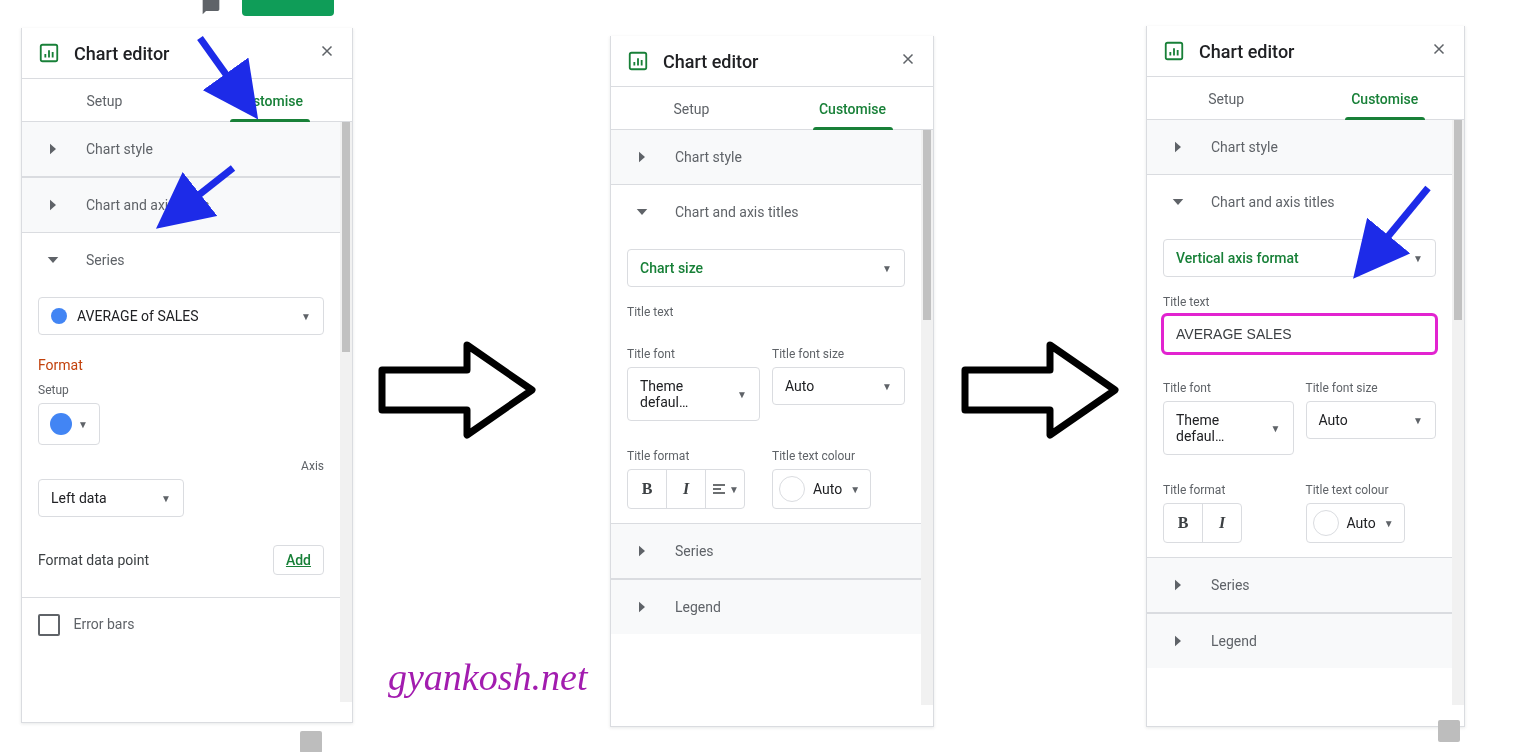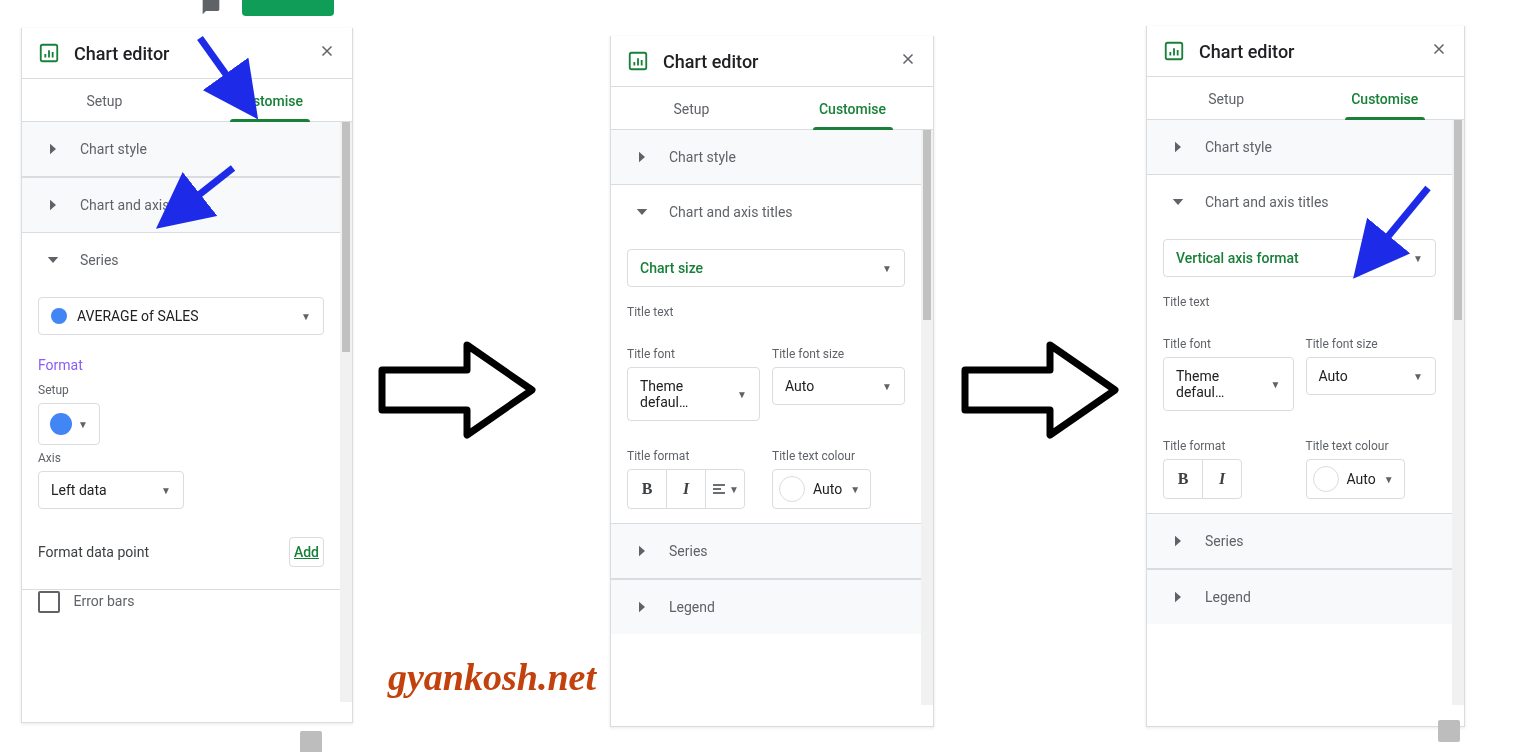--- a/index.html
+++ b/index.html
@@ -97,21 +97,21 @@
     position: absolute;
     left: 2px;
     width: 8px;
     background: #c1c1c1;
     border-radius: 0;
   }
 
   .acc-row {
     display: flex;
     align-items: center;
-    gap: 18px;
+    gap: 24px;
     padding: 18px 22px;
     color: var(--grey-text);
     font-size: 14px;
     cursor: pointer;
   }
   .acc-row.collapsed { background: #f8f9fa; border-bottom: 1px solid var(--border); border-top: 1px solid var(--border); }
   .acc-row.first { border-top: none; }
   .acc-row.open-row { background: #fff; }
   .chev { width: 18px; height: 18px; color: var(--grey-text); display:inline-flex; }
   .chev svg { width: 18px; height: 18px; }
@@ -206,44 +206,43 @@
   .colour-outline {
     width: 24px; height: 24px; border-radius:50%;
     border: 1px solid var(--border);
     display:inline-block;
     background:#fff;
   }
 
   .add-btn {
     border: 1px solid var(--border);
     border-radius: 4px;
-    padding: 6px 4px;
+    padding: 6px 12px;
     color: var(--google-green);
     font-weight: 500;
     cursor: pointer;
     background:#fff;
     text-decoration:underline;
   }
 
   .checkbox {
     width: 18px; height: 18px;
     border: 2px solid var(--grey-text);
     border-radius: 2px;
     display: inline-block;
     vertical-align: middle;
     margin-right: 10px;
   }
   .watermark {
     position: absolute;
     font-family: 'Brush Script MT', cursive;
     font-size: 38px;
     font-style: italic;
-    color: #c2410c;
+    color: #a21caf;
     pointer-events: none;
-    font-weight: bold;
   }
   .blue-arrow { position: absolute; pointer-events: none; }
 
   
   .top-remnant {
     position: absolute;
     left: 242px; top: 0;
     width: 92px; height: 16px;
     background: #0f9d58;
     border-radius: 0 0 4px 4px;
@@ -328,42 +327,42 @@
           <span>Series</span>
         </div>
 
         <div class="acc-body">
           <div class="select-field">
             <span class="colour-dot" style="background:#4285f4; width:16px; height:16px;"></span>
             <span>AVERAGE of SALES</span>
             <span class="caret caret-small">▼</span>
           </div>
 
-          <div style="font-size:14px; color:#8b5cf6; margin:22px 0 8px 0;">Format</div>
+          <div style="font-size:14px; color:#c2410c; margin:22px 0 8px 0;">Format</div>
 
           <div class="label">Setup</div>
           <div class="colour-chip">
             <span class="colour-dot" style="background:#4285f4;"></span>
             <span class="caret-small">▼</span>
           </div>
 
-          <div class="label" style="margin-top:6px;">Axis</div>
+          <div class="label" style="margin-top:14px;text-align:right;">Axis</div>
           <div class="select-field" style="width:120px;">
             <span>Left data</span>
             <span class="caret caret-small">▼</span>
           </div>
 
           <div style="display:flex; align-items:center; justify-content:space-between; margin-top:28px;">
             <span style="font-size:14px; color:#3c4043;">Format data point</span>
             <span class="add-btn">Add</span>
           </div>
 
           <div style="height:1px; background:var(--border); margin:22px -16px 0;"></div>
 
-          <div style="margin-top:1px; color:var(--grey-text); font-size:14px;">
+          <div style="margin-top:16px; color:var(--grey-text); font-size:14px;">
             <span class="checkbox"></span>
             <span>Error bars</span>
           </div>
         </div>
       </div>
     </div>
   </div>
   <div class="scroll-btn" style="left:300px; top:731px;"></div>
 
   <div class="panel" style="left:610px; top:36px; height:690px; width:322px;">
@@ -527,20 +526,21 @@
           <span>Chart and axis titles</span>
         </div>
 
         <div class="acc-body">
           <div class="select-field green-text">
             <span>Vertical axis format</span>
             <span class="caret caret-small">▼</span>
           </div>
 
           <div class="label" style="margin-top:18px;">Title text</div>
+          <input class="text-input highlighted" value="AVERAGE SALES" style="">
 
           <div class="two-col" style="margin-top:18px;">
             <div>
               <div class="label">Title font</div>
               <div class="select-field">
                 <span>Theme defaul…</span>
                 <span class="caret caret-small">▼</span>
               </div>
             </div>
             <div>

